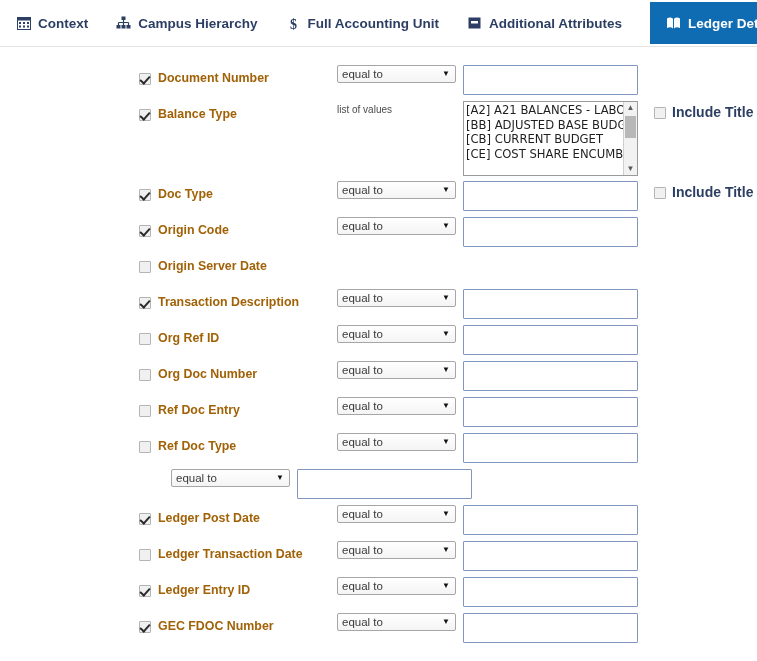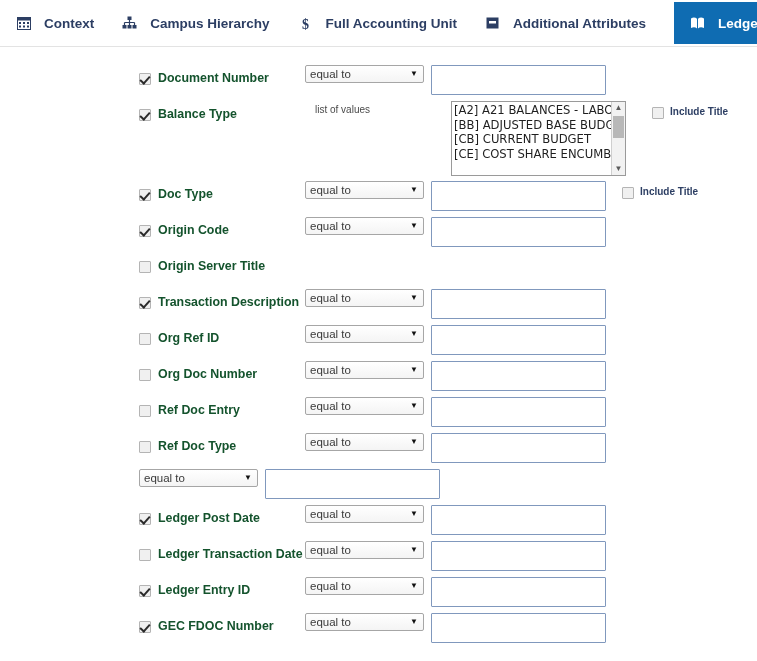--- a/index.html
+++ b/index.html
@@ -25,21 +25,21 @@
   }
   .tabs {
     display: flex;
     align-items: stretch;
     height: 46px;
     padding-left: 6px;
   }
   .tab {
     display: flex;
     align-items: center;
-    gap: 13px;
+    gap: 7px;
     padding: 0 18px 0 10px;
     font-size: 13.5px;
     font-weight: bold;
     color: #2c3e63;
     white-space: nowrap;
     cursor: pointer;
     background: transparent;
     box-sizing: border-box;
   }
   .tab .tab-ico {
@@ -68,21 +68,21 @@
     position: relative;
     padding-top: 18px;
   }
   .row {
     position: relative;
     display: flex;
     align-items: flex-start;
     height: 36px;
     padding-left: 139px;
   }
-  .row.tall { height: 80px; gap: 10px; }
+  .row.tall { height: 80px; }
 
   .cbwrap {
     width: 166px;
     display: flex;
     align-items: flex-start;
     gap: 7px;
     padding-top: 6px;
     flex: 0 0 166px;
     box-sizing: border-box;
   }
@@ -105,29 +105,30 @@
     top: 0px;
     width: 4px;
     height: 8px;
     border: solid #2b2b2b;
     border-width: 0 2px 2px 0;
     transform: rotate(42deg);
   }
   .lbl {
     font-size: 12.4px;
     font-weight: bold;
-    color: #14532d;
+    color: #a16207;
     line-height: 15px;
     white-space: nowrap;
   }
 
   .opwrap {
     width: 126px;
     flex: 0 0 126px;
     box-sizing: border-box;
+    margin-left: 32px;
   }
   .op {
     width: 119px;
     height: 18px;
     box-sizing: border-box;
     border: 1px solid #a6a6a6;
     background: linear-gradient(#ffffff, #f4f4f4);
     border-radius: 2px;
     display: flex;
     align-items: center;
@@ -219,21 +220,21 @@
   
   .side {
     display: flex;
     align-items: flex-start;
     gap: 6px;
     margin-left: 16px;
     padding-top: 4px;
     flex: 0 0 auto;
   }
   .side .lbl2 {
-    font-size: 10px;
+    font-size: 14px;
     font-weight: bold;
     color: #2c3e63;
     line-height: 14px;
     white-space: nowrap;
   }
 </style>
 </head>
 <body>
 
 <div class="tabbar">
@@ -370,21 +371,21 @@
           <span class="caret">▼</span>
         </div>
       </div>
       <div class="inwrap">
         <div class="txt"></div>
       </div>
     </div>
     <div class="row">
       <div class="cbwrap">
         <span class="cb"></span>
-        <span class="lbl">Origin Server Title</span>
+        <span class="lbl">Origin Server Date</span>
       </div>
     </div>
     <div class="row">
       <div class="cbwrap">
         <span class="cb checked"></span>
         <span class="lbl">Transaction Description</span>
       </div>
       <div class="opwrap">
         <div class="op">
           <span>equal to</span>

